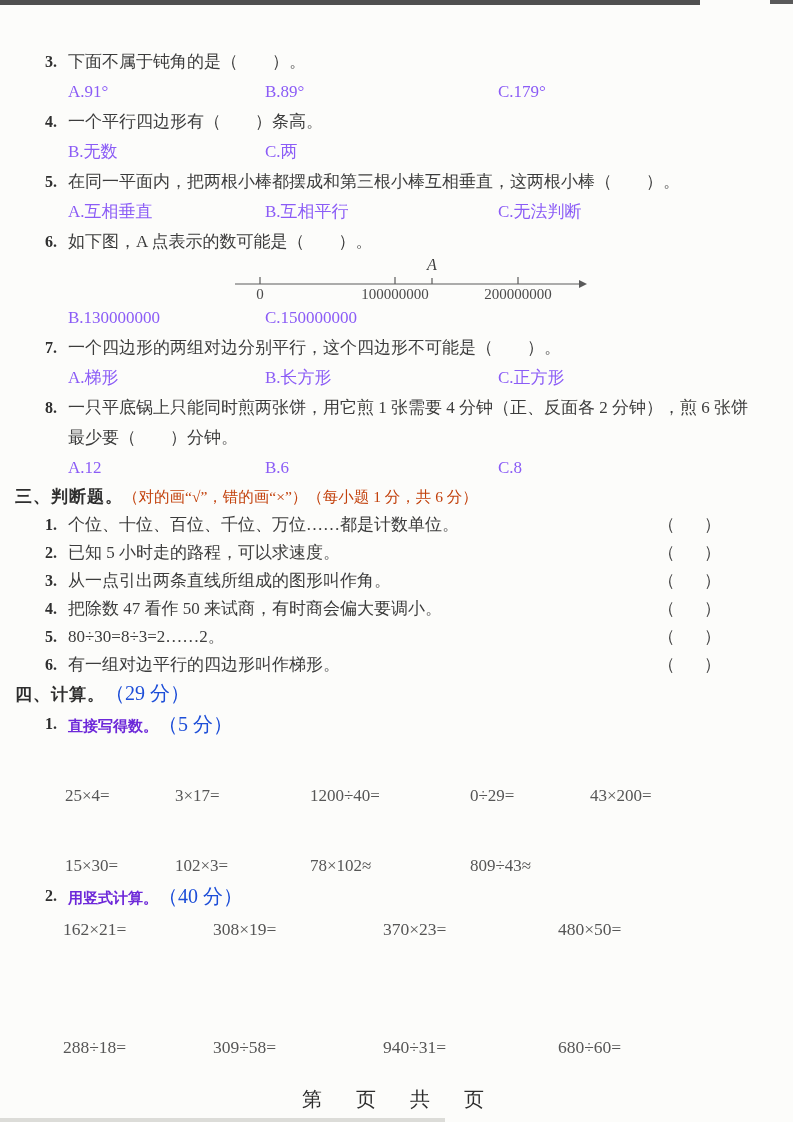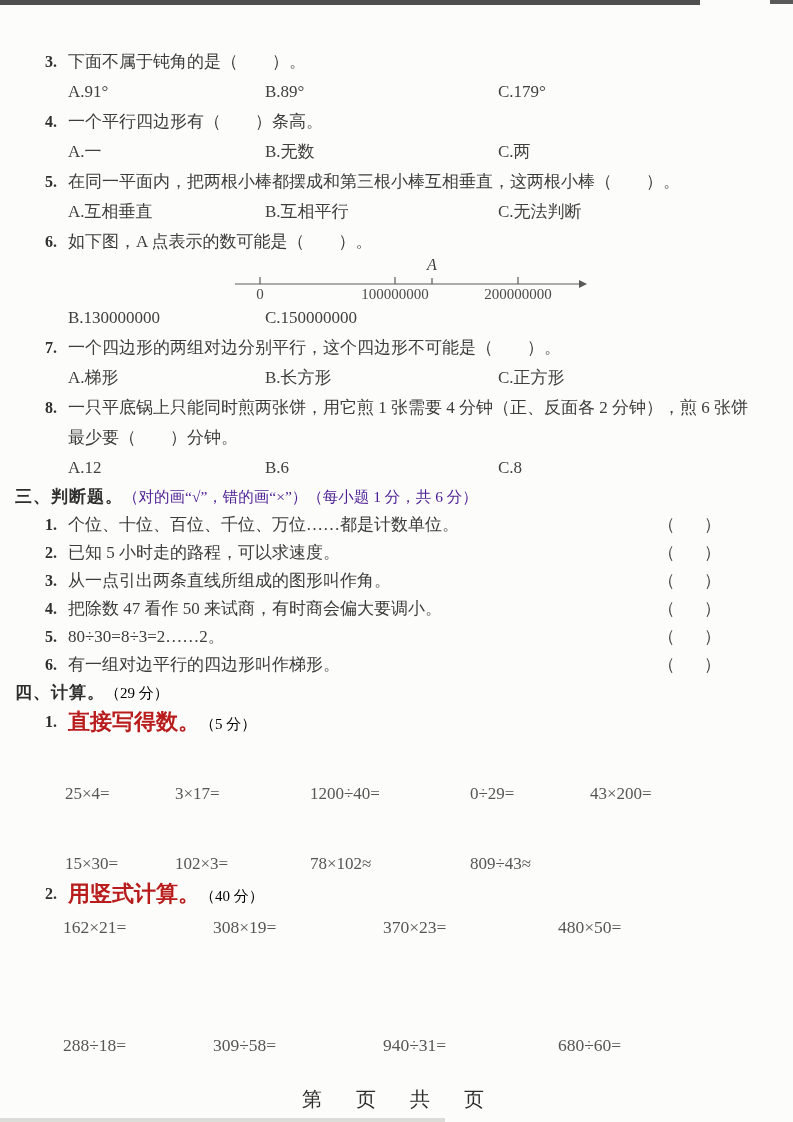--- a/index.html
+++ b/index.html
@@ -19,51 +19,51 @@
   .content{position:absolute;top:47px;left:45px;width:708px;}
 
   .q-line{position:relative;padding-left:23px;line-height:30px;font-size:17px;}
   .q-num{
     position:absolute;left:0;top:0;
     font-weight:bold;font-size:16px;line-height:inherit;
     color:#2f2f2f;
   }
   .opts{
     display:grid;grid-template-columns:197px 233px 1fr;
-    padding-left:23px;line-height:30px;font-size:17px;color:#404040;
+    padding-left:23px;line-height:30px;font-size:17px;color:#8b5cf6;
   }
 
   
   .numberline{position:relative;height:46px;margin-left:190px;width:360px;}
   .nl-svg{position:absolute;left:0;top:18px;}
   .nl-a{
     position:absolute;left:197px;top:0;transform:translateX(-50%);
     font-style:italic;font-size:16px;color:#3f3f3f;line-height:16px;
   }
   .nl-label{
     position:absolute;top:29px;transform:translateX(-50%);
     font-size:15px;color:#4a4a4a;line-height:16px;white-space:nowrap;
   }
   .nl-0{left:25px;} .nl-1{left:160px;} .nl-2{left:283px;}
 
   .section-heading{margin-left:-30px;line-height:28px;font-size:17px;}
   .sec-title{
     font-weight:bold;font-family:"Liberation Sans","DejaVu Sans",sans-serif;
     font-size:17px;color:#2e2e2e;letter-spacing:1px;text-align:center;
   }
-  .sec-note{font-size:15.5px;color:#4c1d95;}
-  .sec-score{font-size:15px;color:#000000;}
+  .sec-note{font-size:15.5px;color:#c2410c;}
+  .sec-score{font-size:20px;color:#1d4ed8;}
 
   .j-row{position:relative;padding-left:23px;padding-right:80px;line-height:28px;font-size:17px;}
   .j-blank{position:absolute;right:26px;top:0;color:#454545;letter-spacing:6px;}
 
   .calc-heading{position:relative;padding-left:23px;line-height:30px;font-size:17px;}
   .calc-title{
     font-weight:bold;font-family:"Liberation Sans","DejaVu Sans",sans-serif;
-    font-size:22px;color:#b91c1c;
+    font-size:15px;color:#6d28d9;
   }
   .oral-row{
     display:grid;grid-template-columns:110px 135px 160px 120px 1fr;
     padding-left:20px;line-height:30px;font-size:17px;color:#565656;margin-top:40px;
   }
   .vert-row{
     display:grid;grid-template-columns:150px 170px 175px 1fr;
     padding-left:18px;line-height:32px;font-size:17.5px;color:#565656;
   }
   .workspace{height:86px;}
@@ -96,21 +96,20 @@
         <span>C.179°</span>
       </div>
     </section>
 
     <section>
       <div class="q-line">
         <span class="q-num">4.</span>
         <span>一个平行四边形有（　　）条高。</span>
       </div>
       <div class="opts">
-        <span>A.一</span>
         <span>B.无数</span>
         <span>C.两</span>
       </div>
     </section>
 
     <section>
       <div class="q-line">
         <span class="q-num">5.</span>
         <span>在同一平面内，把两根小棒都摆成和第三根小棒互相垂直，这两根小棒（　　）。</span>
       </div>

